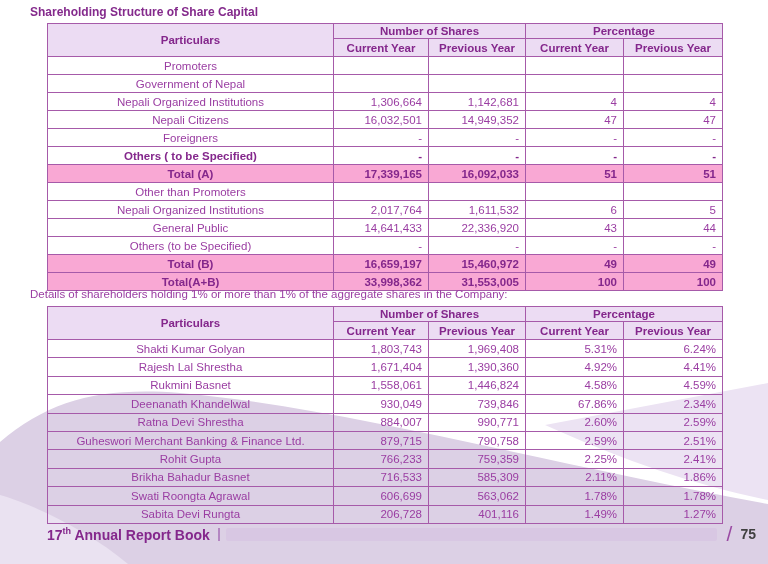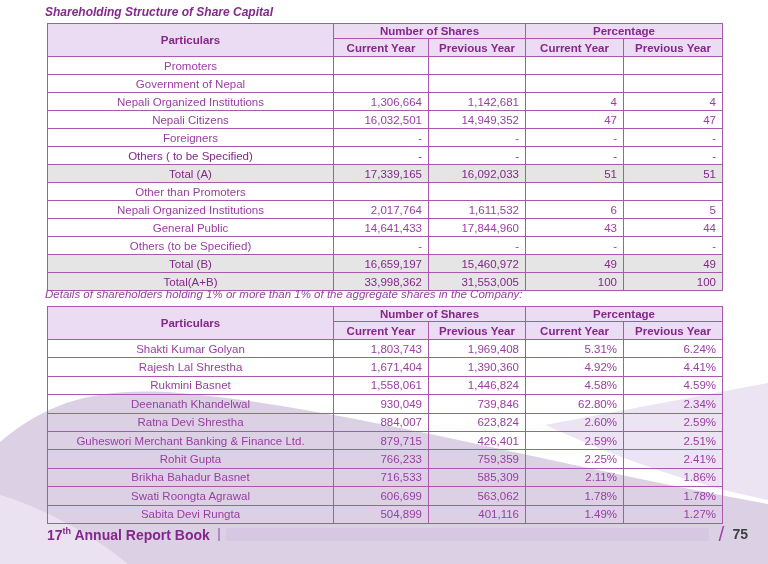--- a/index.html
+++ b/index.html
@@ -6,22 +6,22 @@
   .page{
     position:relative;
     width:768px;height:564px;
     background:#ffffff;
     overflow:hidden;
     font-family:"Liberation Sans", sans-serif;
   }
   .decor{position:absolute;left:0;top:0;width:768px;height:564px;z-index:0;}
 
   .sec-title{
-    position:absolute;left:45px;z-index:1;
-    font-size:12px;font-weight:bold;color:#842a8c;font-style:italic;
+    position:absolute;left:30px;z-index:1;
+    font-size:12px;font-weight:bold;color:#842a8c;
   }
   .sec-title.light{font-weight:normal;color:#9a3da2;font-size:11.5px;}
 
   table.t{
     position:absolute;left:47px;z-index:1;
     border-collapse:collapse;table-layout:fixed;width:675px;
     background:transparent;
   }
   table.t th, table.t td{
     border:1.5px solid #a65aa9;
@@ -35,25 +35,25 @@
   }
   tr.h1 th{height:14px;}
   tr.h2 th{height:17px;margin-top:8px;}
   table.t td{
     font-size:11.5px;color:#9a3da2;height:17px;
     background:transparent;
   }
   #table2 td{height:17.4px;}
   .c-label{text-align:center;}
   .c-num{text-align:right;}
-  tr.bold td{font-weight:normal;color:#84278c;}
-  tr.shaded td{background:#e5e5e5;}
+  tr.bold td{font-weight:bold;color:#84278c;}
+  tr.shaded td{background:#f9a8d4;}
 
   .footer{
-    position:absolute;left:47px;right:20px;top:522px;height:24px;z-index:1;
+    position:absolute;left:47px;right:12px;top:522px;height:24px;z-index:1;
     display:flex;align-items:center;
   }
   .footer .ftitle{
     font-size:14px;font-weight:bold;color:#84278c;white-space:nowrap;
   }
   .footer .ftitle sup{font-size:9px;}
   .fdivider{width:2px;height:13px;background:#b486c2;margin-left:8px;}
   .fbar{flex:1;height:13px;background:#d8c7e3;border-radius:2px;margin:0 10px 0 6px;}
   .fslash{font-size:21px;font-weight:300;color:#9a4aa3;line-height:20px;margin-right:8px;}
   .fpage{font-size:14px;font-weight:bold;color:#404040;}
@@ -152,21 +152,21 @@
         <tr>
           <td class="c-label">Nepali Organized Institutions</td>
           <td class="c-num">2,017,764</td>
           <td class="c-num">1,611,532</td>
           <td class="c-num">6</td>
           <td class="c-num">5</td>
         </tr>
         <tr>
           <td class="c-label">General Public</td>
           <td class="c-num">14,641,433</td>
-          <td class="c-num">17,844,960</td>
+          <td class="c-num">22,336,920</td>
           <td class="c-num">43</td>
           <td class="c-num">44</td>
         </tr>
         <tr>
           <td class="c-label">Others (to be Specified)</td>
           <td class="c-num">-</td>
           <td class="c-num">-</td>
           <td class="c-num">-</td>
           <td class="c-num">-</td>
         </tr>
@@ -229,34 +229,34 @@
           <td class="c-label">Rukmini Basnet</td>
           <td class="c-num">1,558,061</td>
           <td class="c-num">1,446,824</td>
           <td class="c-num">4.58%</td>
           <td class="c-num">4.59%</td>
         </tr>
         <tr>
           <td class="c-label">Deenanath Khandelwal</td>
           <td class="c-num">930,049</td>
           <td class="c-num">739,846</td>
-          <td class="c-num">62.80%</td>
+          <td class="c-num">67.86%</td>
           <td class="c-num">2.34%</td>
         </tr>
         <tr>
           <td class="c-label">Ratna Devi Shrestha</td>
           <td class="c-num">884,007</td>
-          <td class="c-num">623,824</td>
+          <td class="c-num">990,771</td>
           <td class="c-num">2.60%</td>
           <td class="c-num">2.59%</td>
         </tr>
         <tr>
           <td class="c-label">Guheswori Merchant Banking &amp; Finance Ltd.</td>
           <td class="c-num">879,715</td>
-          <td class="c-num">426,401</td>
+          <td class="c-num">790,758</td>
           <td class="c-num">2.59%</td>
           <td class="c-num">2.51%</td>
         </tr>
         <tr>
           <td class="c-label">Rohit Gupta</td>
           <td class="c-num">766,233</td>
           <td class="c-num">759,359</td>
           <td class="c-num">2.25%</td>
           <td class="c-num">2.41%</td>
         </tr>
@@ -269,21 +269,21 @@
         </tr>
         <tr>
           <td class="c-label">Swati Roongta Agrawal</td>
           <td class="c-num">606,699</td>
           <td class="c-num">563,062</td>
           <td class="c-num">1.78%</td>
           <td class="c-num">1.78%</td>
         </tr>
         <tr>
           <td class="c-label">Sabita Devi Rungta</td>
-          <td class="c-num">504,899</td>
+          <td class="c-num">206,728</td>
           <td class="c-num">401,116</td>
           <td class="c-num">1.49%</td>
           <td class="c-num">1.27%</td>
         </tr>
       </tbody>
   </table>
 
   <div class="footer">
     <span class="ftitle"><span>17</span><sup>th</sup><span> Annual Report Book</span></span>
     <span class="fdivider"></span>

